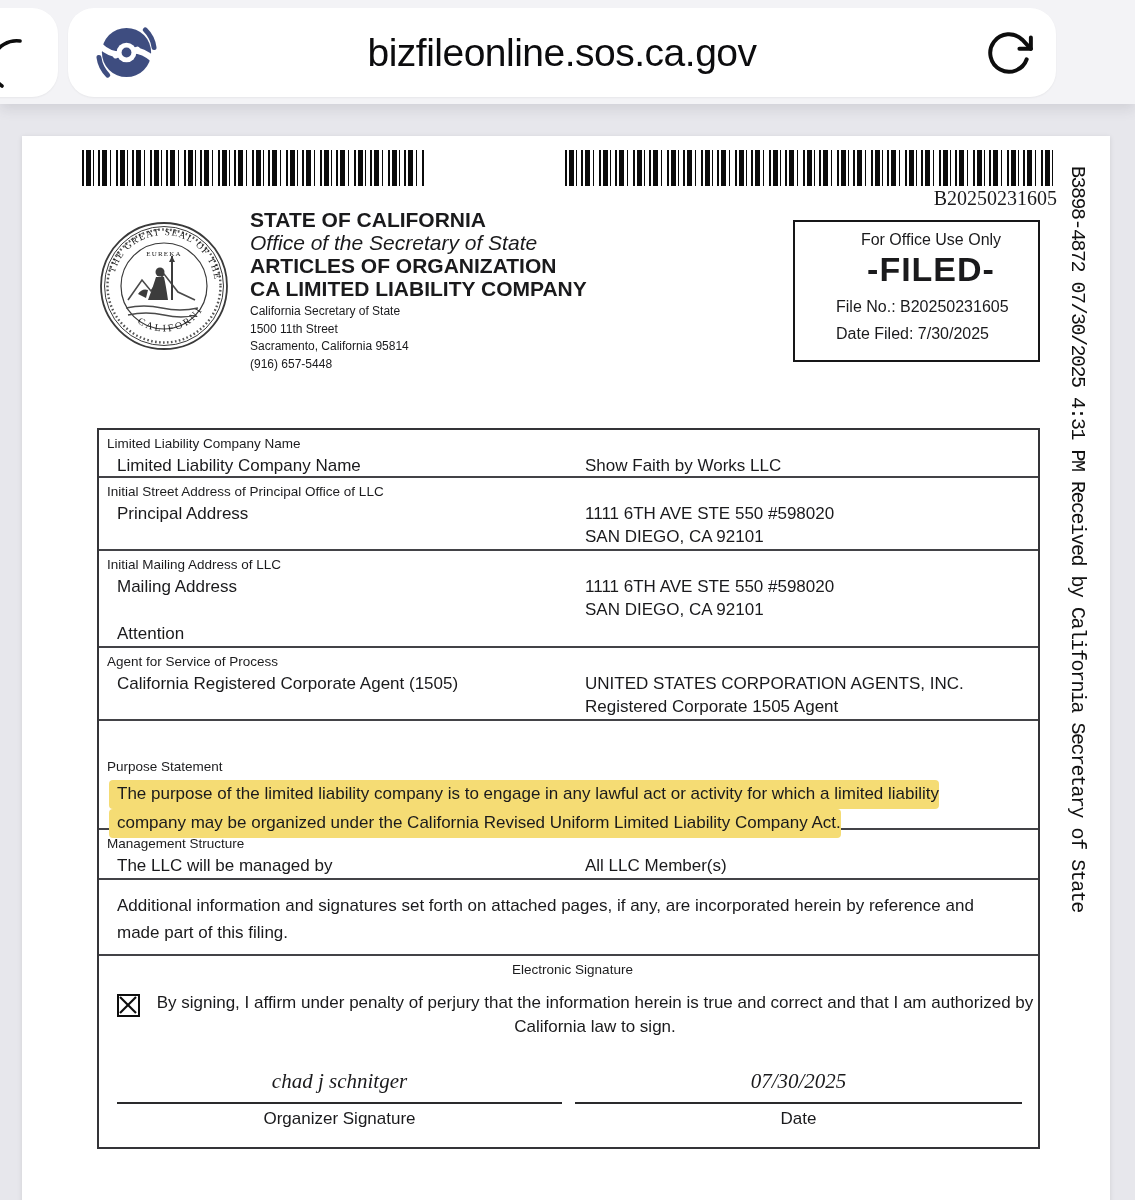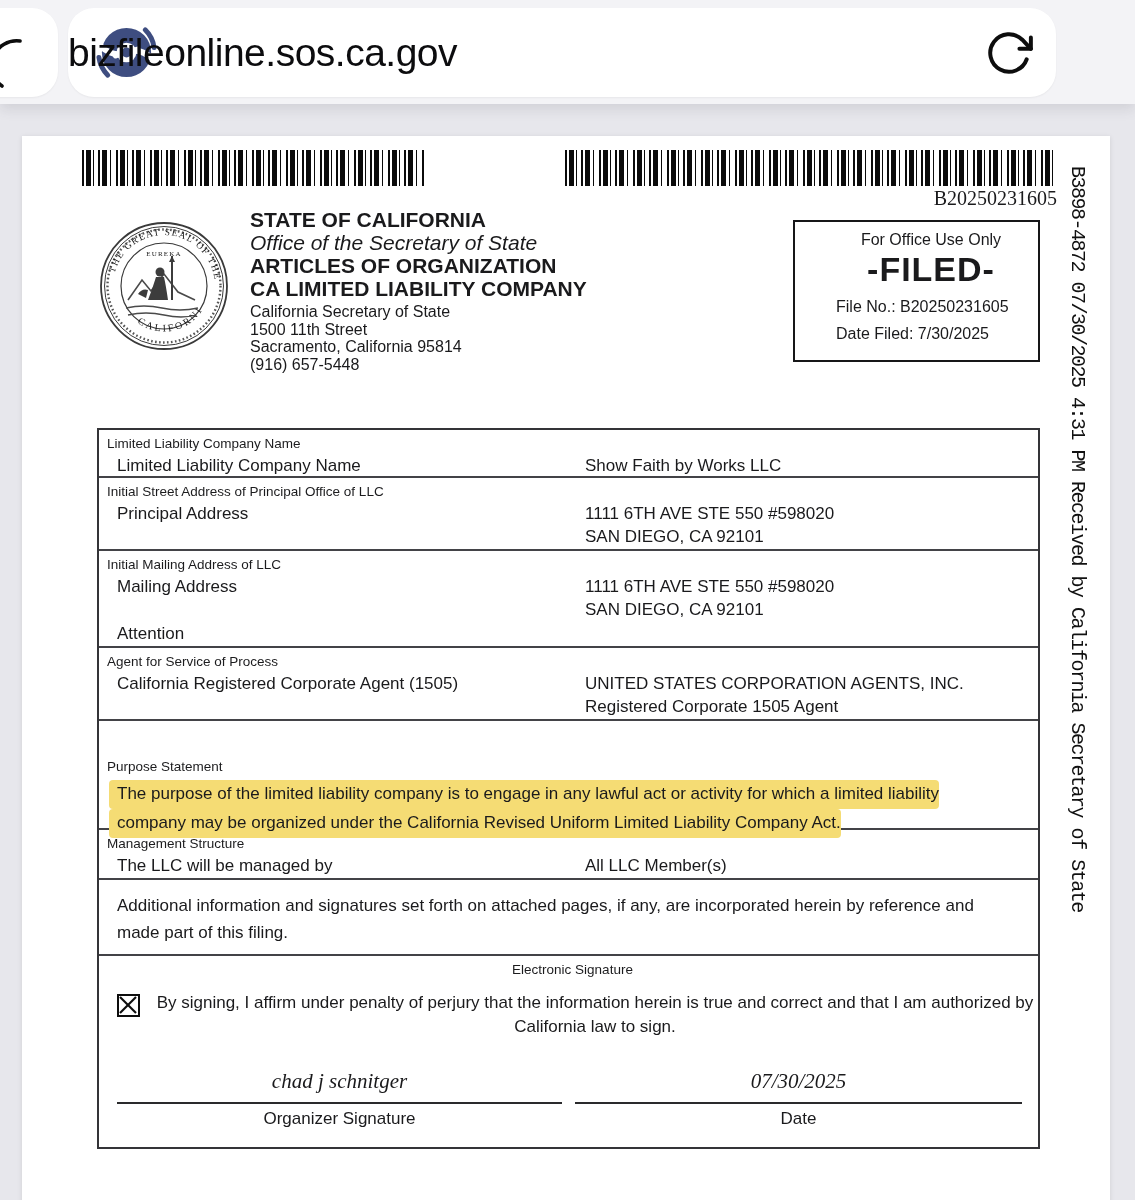--- a/index.html
+++ b/index.html
@@ -10,21 +10,21 @@
   
   .chrome { position:absolute; top:0; left:0; width:1135px; height:104px;
             background:#f3f3f6; box-shadow:0 5px 12px rgba(70,70,85,.14); z-index:5; }
   .chrome-btn-partial { position:absolute; left:-42px; top:8px; width:100px; height:89px;
             background:#fff; border-radius:26px; box-shadow:0 1px 2px rgba(0,0,0,.05); }
   .chrome-btn-partial svg { position:absolute; right:30px; top:26px; }
   .address-bar { position:absolute; left:68px; top:8px; width:988px; height:89px;
             background:#fff; border-radius:26px; box-shadow:0 1px 2px rgba(0,0,0,.05); }
   .favicon { position:absolute; left:27px; top:13px; width:63px; height:63px; }
   .url { position:absolute; left:0; top:0; width:100%; height:89px; line-height:89px;
-         text-align:left; font-size:39px; letter-spacing:-.5px; color:#0c0c0e; }
+         text-align:center; font-size:39px; letter-spacing:-.5px; color:#0c0c0e; }
   .refresh-btn { position:absolute; right:22px; top:20px; width:50px; height:50px;
          background:none; border:none; cursor:pointer; }
 
   
   .page { position:absolute; left:22px; top:136px; width:1088px; height:1075px;
           background:#fff; box-shadow:0 1px 5px rgba(0,0,0,.10); }
 
   .barcode { position:absolute; top:14px; height:36px; background-color:#fff;
     background-image:repeating-linear-gradient(90deg,
       #0b0b0b 0, #0b0b0b 2px, transparent 2px, transparent 4px,
@@ -41,21 +41,21 @@
   .vertical-strip { position:absolute; left:1042px; top:30px; height:1020px;
                  writing-mode:vertical-rl; text-orientation:mixed;
                  font-family:"Liberation Mono", monospace; font-size:20px; line-height:1.3;
                  letter-spacing:-1.5px; white-space:nowrap; color:#111; }
 
   .seal { position:absolute; left:76px; top:84px; width:132px; height:132px; }
 
   .header-block { position:absolute; left:228px; top:72px; width:420px; }
   .hb-bold   { font-weight:bold; font-size:21px; line-height:23px; }
   .hb-italic { font-style:italic; font-size:21px; line-height:23px; }
-  .hb-small  { font-size:16px; line-height:17.5px; }
+  .hb-small  { font-size:12px; line-height:17.5px; }
   .hb-gap    { height:3px; }
 
   .office-box { position:absolute; left:771px; top:84px; width:247px; height:142px;
                 border:2px solid #161618;padding-left:29px; }
   .ob-title { text-align:center; font-size:16px; margin-top:9px; }
   .ob-stamp { text-align:center; font-size:34px; font-weight:bold; letter-spacing:1px;
               margin-top:1px; }
   .ob-line  { font-size:16px; margin:9px 0 0 12px; }
 
   

